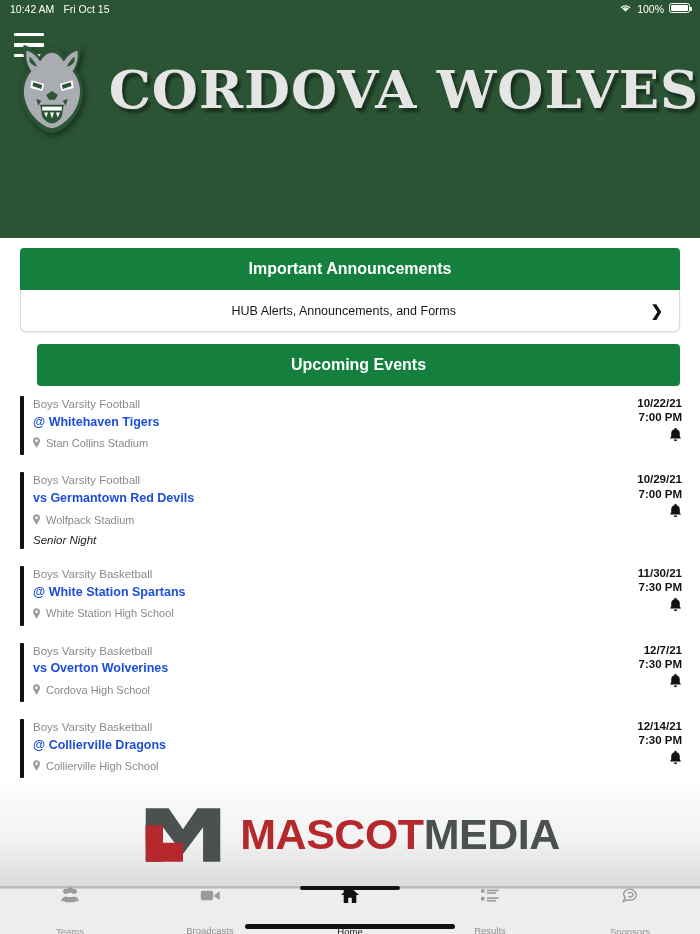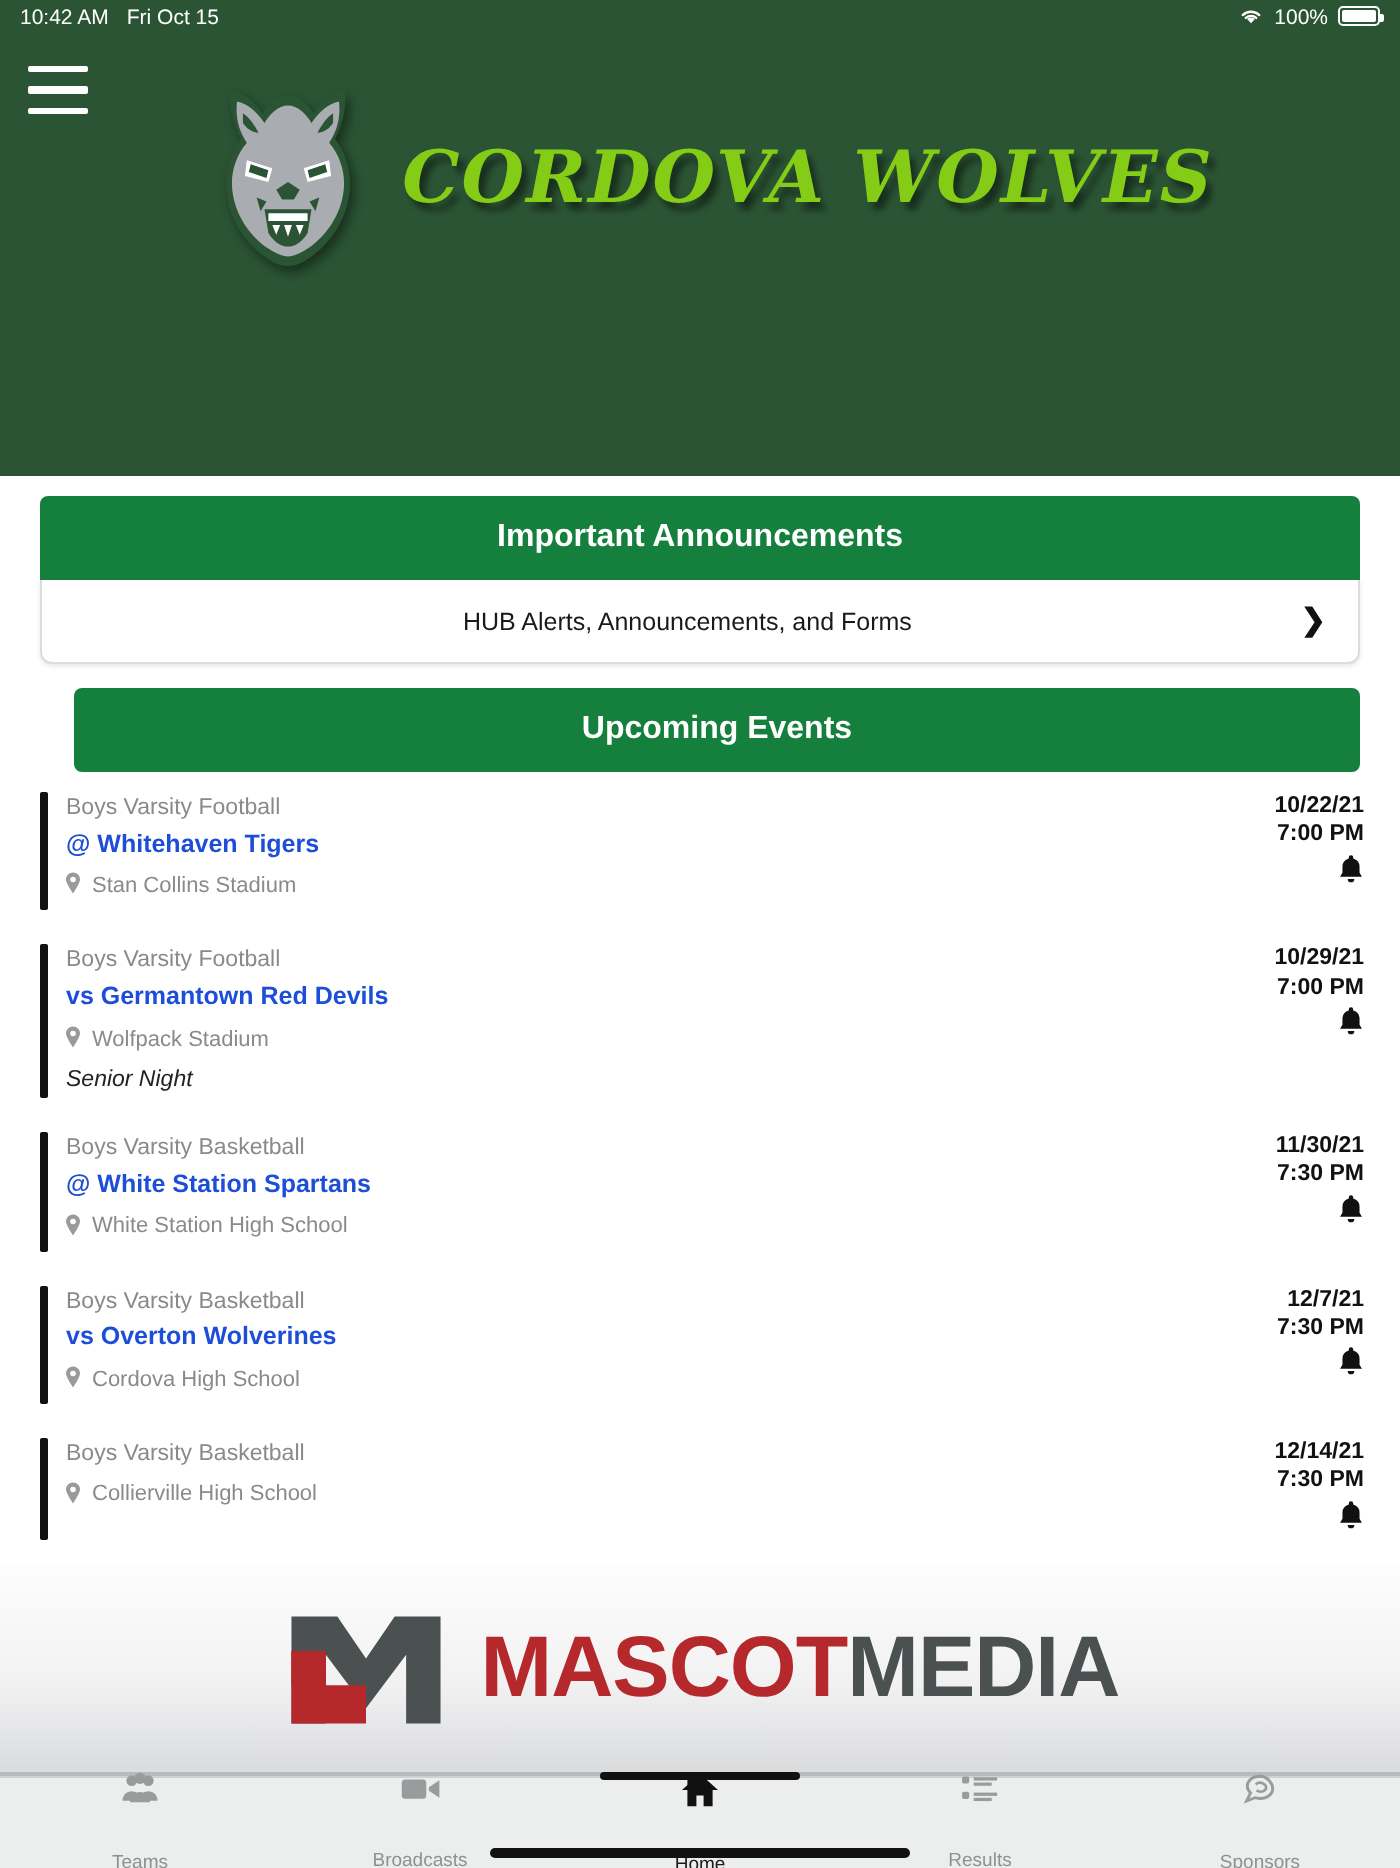--- a/index.html
+++ b/index.html
@@ -53,29 +53,28 @@
     cursor: pointer;
   }
   .hamburger span { display: block; height: 3.4px; background: #ffffff; border-radius: 1px; }
   .brand {
     position: absolute; left: 0; right: 0; top: 22px;
     display: flex; align-items: center; justify-content: center;
     gap: 6px;
   }
   .mascot { width: 102px; height: 98px; filter: drop-shadow(2px 3px 3px rgba(0,0,0,.45)); }
   .brand-name {
-    color: #84cc16;
+    color: #e5e5e5;
     font-family: "DejaVu Serif", serif;
     font-weight: bold;
-    font-size: 36px;
+    font-size: 53px;
     letter-spacing: 1px;
     text-shadow: 3px 4px 3px rgba(0,0,0,.45);
     white-space: nowrap;
     line-height: 1;
-    font-style: italic;
   }
 
   
   .content {
     flex: 1 1 auto;
     background: #ffffff;
     padding: 10px 0 0 0;
     overflow: hidden;
     position: relative;
   }
@@ -330,20 +329,21 @@
           </div>
           <div class="ev-right"><div class="ev-date">12/7/21</div><div class="ev-time">7:30 PM</div><span><svg class="bell" viewBox="0 0 14 16">
                 <path d="M7 0.6 a1.2 1.2 0 0 1 1.2 1.2 v0.6 a4.6 4.6 0 0 1 3.4 4.4 v3.2 l1.3 2.2 h-11.8 l1.3 -2.2 v-3.2 a4.6 4.6 0 0 1 3.4 -4.4 v-0.6 A1.2 1.2 0 0 1 7 0.6 Z" fill="#111"></path>
                 <path d="M5.2 13.4 h3.6 a1.8 1.8 0 0 1 -3.6 0 Z" fill="#111"></path>
               </svg></span></div>
         </div>
         <div class="event">
           <div class="accent"></div>
           <div class="ev-main">
             <div class="ev-sport">Boys Varsity Basketball</div>
+            <div class="ev-opponent">@ Collierville Dragons</div>
             <div class="ev-loc">
               <span><svg class="pin" viewBox="0 0 8 12">
                   <path d="M4 0 C1.8 0 0 1.8 0 4 C0 6.2 4 12 4 12 C4 12 8 6.2 8 4 C8 1.8 6.2 0 4 0 Z" fill="#9a9a9a"></path>
                   <circle cx="4" cy="4" r="1.6" fill="#fff"></circle>
                 </svg></span>
               <span class="ev-loc-text">Collierville High School</span>
             </div>
           </div>
           <div class="ev-right"><div class="ev-date">12/14/21</div><div class="ev-time">7:30 PM</div><span><svg class="bell" viewBox="0 0 14 16">
                 <path d="M7 0.6 a1.2 1.2 0 0 1 1.2 1.2 v0.6 a4.6 4.6 0 0 1 3.4 4.4 v3.2 l1.3 2.2 h-11.8 l1.3 -2.2 v-3.2 a4.6 4.6 0 0 1 3.4 -4.4 v-0.6 A1.2 1.2 0 0 1 7 0.6 Z" fill="#111"></path>

